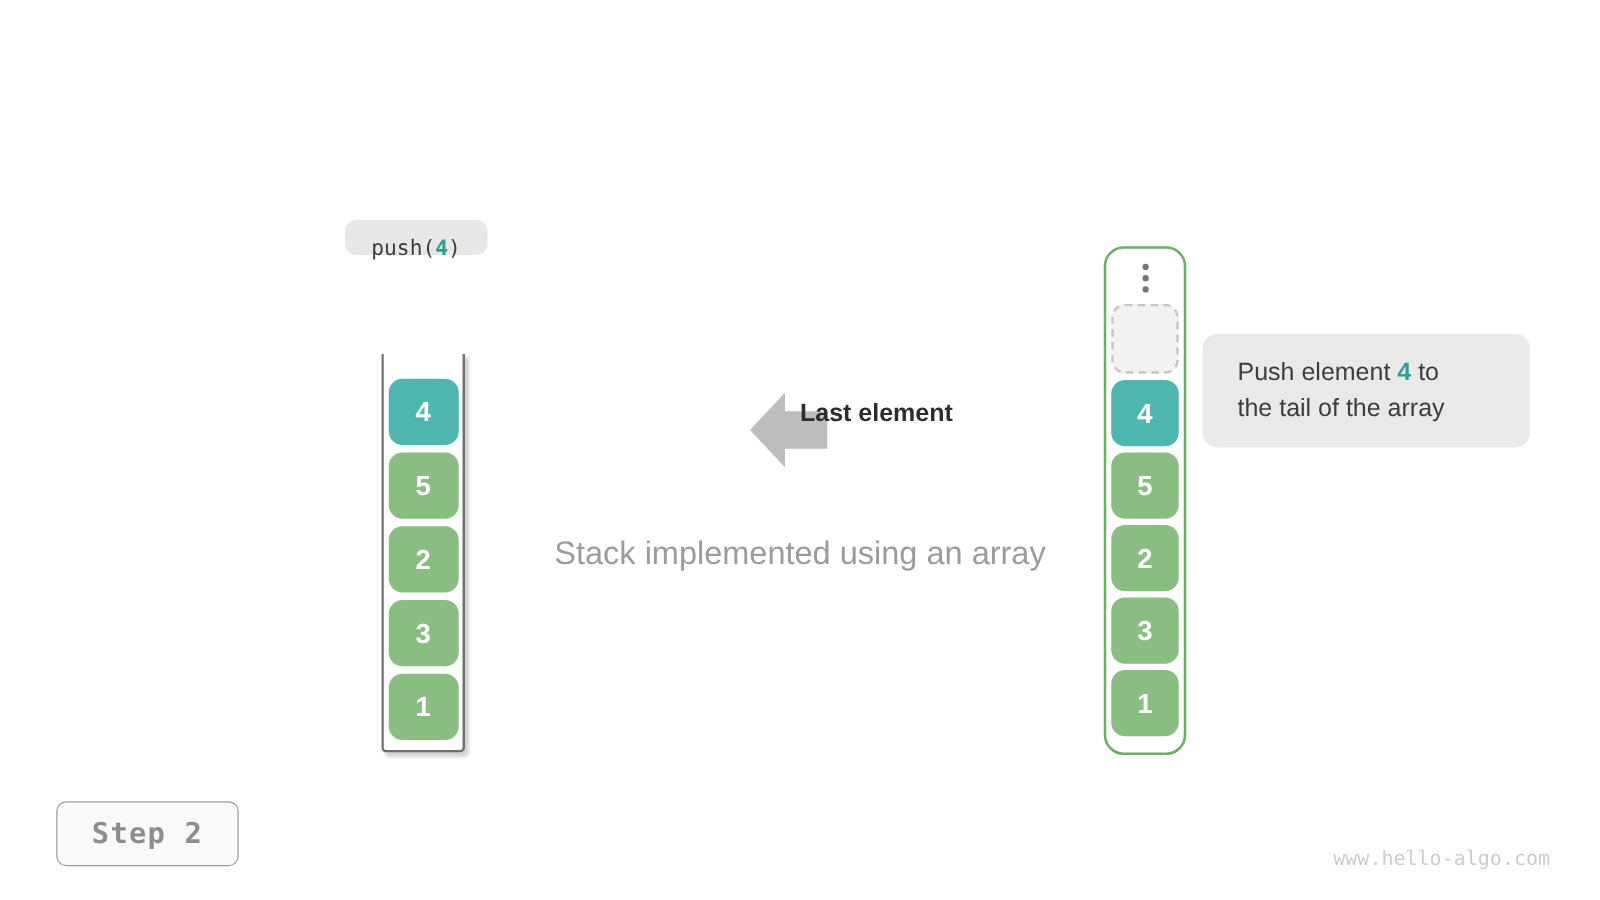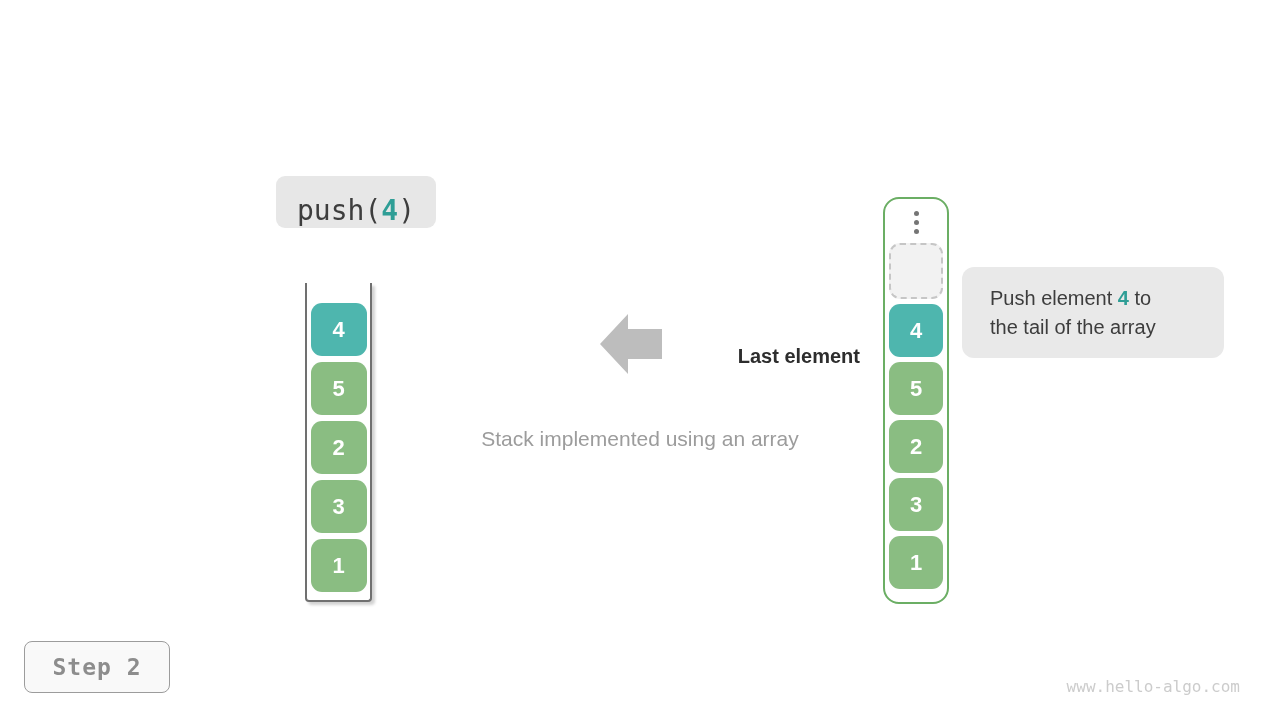--- a/index.html
+++ b/index.html
@@ -16,25 +16,25 @@
     overflow: hidden;
   }
 
   
   .push-box {
     position: absolute;
     left: 276px;
     top: 176px;
     height: 28px;
     line-height: 46px;
-    padding: 12px 21px;
+    padding: 0 21px;
     background: var(--label-bg);
     border-radius: 9px;
     font-family: "DejaVu Sans Mono", monospace;
-    font-size: 28px;
+    font-size: 17px;
     color: var(--body-text);
     white-space: nowrap;
   }
   .accent {
     color: var(--accent-text);
     font-weight: bold;
   }
 
   
   .stack-box {
@@ -123,36 +123,35 @@
     left: 600px;
     top: 314px;
     width: 62px;
     height: 60px;
   }
 
   
   .pos-label {
     position: absolute;
     width: 220px;
-    text-align: right;
+    text-align: left;
     font-size: 20px;
     font-weight: bold;
     color: var(--dark-text);
-    margin-top: 25px;
   }
   .last-label { left: 640px; top: 320px; }
   .first-label { left: 635px; top: 554px; }
 
   .caption {
     position: absolute;
     left: 420px;
     top: 427px;
     width: 440px;
     text-align: center;
-    font-size: 21px;
+    font-size: 26px;
     color: var(--muted-text);
   }
 
   
   .tooltip {
     position: absolute;
     left: 962px;
     top: 267px;
     width: 262px;
     height: 91px;
@@ -163,21 +162,21 @@
     align-items: center;
     padding: 0 53px 0 28px;
     font-size: 20px;
     line-height: 29px;
     color: var(--body-text);
   }
 
   
   .step-box {
     position: absolute;
-    left: 24px;
+    left: 45px;
     top: 641px;
     width: 146px;
     height: 52px;
     box-sizing: border-box;
     border: 1.5px solid var(--step-border);
     border-radius: 8px;
     background: var(--step-bg);
     display: flex;
     align-items: center;
     justify-content: center;

